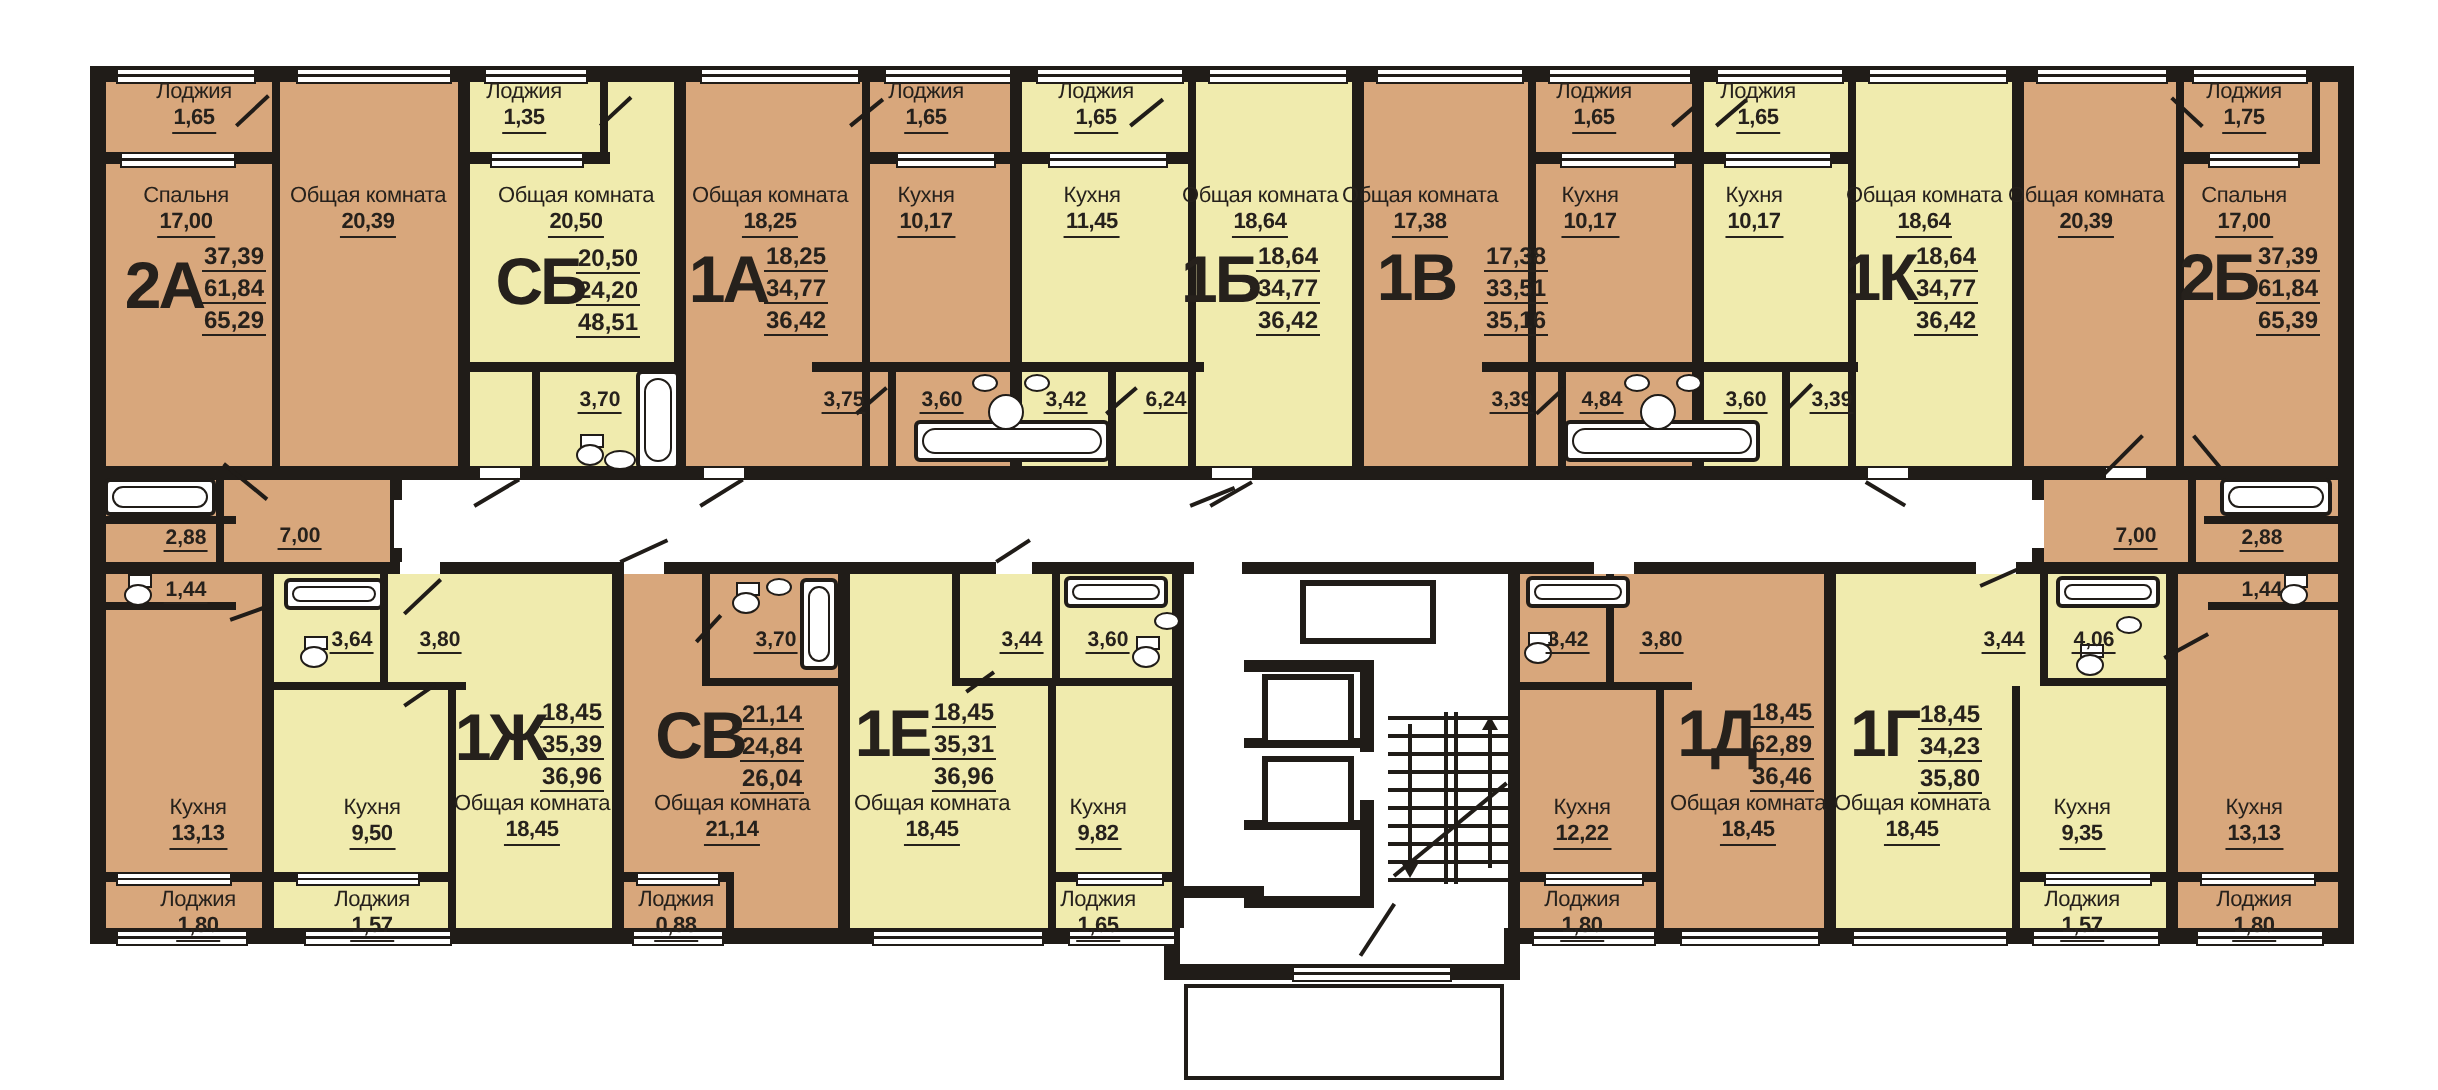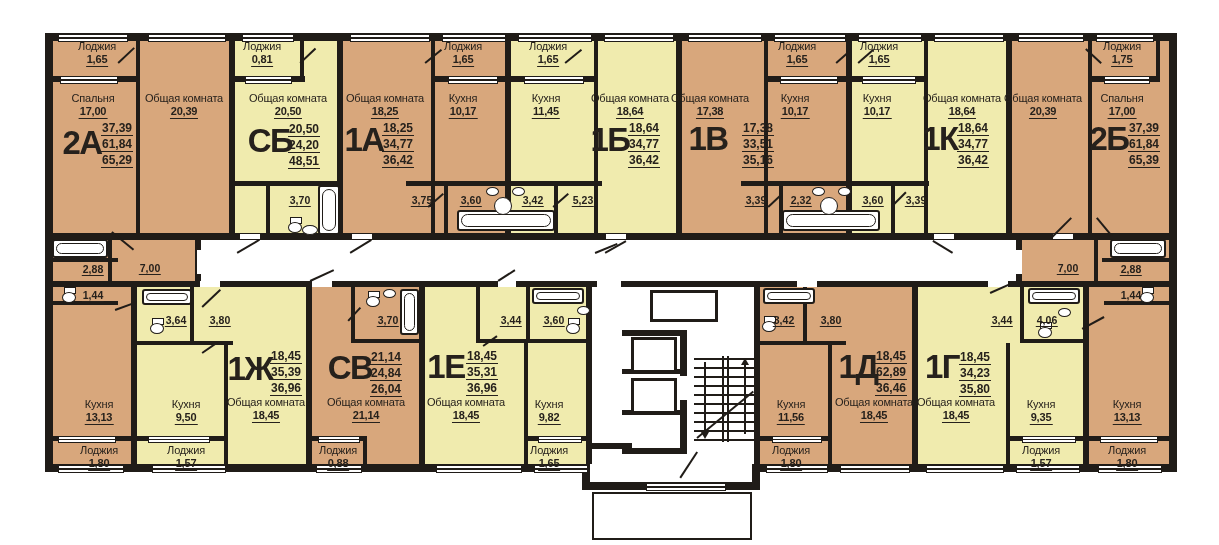--- a/index.html
+++ b/index.html
@@ -316,21 +316,21 @@
     <div class="stringer" style="left: 727px; top: 356px; width: 2px; height: 86px;"></div>
     <div class="arrowline" style="left: 744px; top: 364px; height: 70px;"></div>
     <div class="arrowhead-up" style="left: 741px; top: 358px;"></div>
     <div class="arrowline" style="left: 704px; top: 362px; height: 70px;"></div>
     <div class="arrowhead-down" style="left: 701px; top: 432px;"></div>
     <div class="diag" style="left: 697px; top: 437px; width: 73px; transform: rotate(-39.5deg);"></div>
     <div class="rail" style="left: 592px; top: 492px; width: 160px; height: 48px;"></div>
     <div class="room-label" style="left: 97px; top: 40px;"><div>Лоджия</div><span class="ar">1,65</span></div>
     <div class="room-label" style="left: 93px; top: 92px;"><div>Спальня</div><span class="ar">17,00</span></div>
     <div class="room-label" style="left: 184px; top: 92px;"><div>Общая комната</div><span class="ar">20,39</span></div>
-    <div class="room-label" style="left: 262px; top: 40px;"><div>Лоджия</div><span class="ar">0,81</span></div>
+    <div class="room-label" style="left: 262px; top: 40px;"><div>Лоджия</div><span class="ar">1,35</span></div>
     <div class="room-label" style="left: 288px; top: 92px;"><div>Общая комната</div><span class="ar">20,50</span></div>
     <div class="room-label" style="left: 385px; top: 92px;"><div>Общая комната</div><span class="ar">18,25</span></div>
     <div class="room-label" style="left: 463px; top: 40px;"><div>Лоджия</div><span class="ar">1,65</span></div>
     <div class="room-label" style="left: 463px; top: 92px;"><div>Кухня</div><span class="ar">10,17</span></div>
     <div class="room-label" style="left: 548px; top: 40px;"><div>Лоджия</div><span class="ar">1,65</span></div>
     <div class="room-label" style="left: 546px; top: 92px;"><div>Кухня</div><span class="ar">11,45</span></div>
     <div class="room-label" style="left: 630px; top: 92px;"><div>Общая комната</div><span class="ar">18,64</span></div>
     <div class="room-label" style="left: 710px; top: 92px;"><div>Общая комната</div><span class="ar">17,38</span></div>
     <div class="room-label" style="left: 797px; top: 40px;"><div>Лоджия</div><span class="ar">1,65</span></div>
     <div class="room-label" style="left: 795px; top: 92px;"><div>Кухня</div><span class="ar">10,17</span></div>
@@ -343,35 +343,35 @@
     <div class="room-label" style="left: 99px; top: 398px;"><div>Кухня</div><span class="ar">13,13</span></div>
     <div class="room-label" style="left: 99px; top: 444px;"><div>Лоджия</div><span class="ar">1,80</span></div>
     <div class="room-label" style="left: 186px; top: 398px;"><div>Кухня</div><span class="ar">9,50</span></div>
     <div class="room-label" style="left: 186px; top: 444px;"><div>Лоджия</div><span class="ar">1,57</span></div>
     <div class="room-label" style="left: 266px; top: 396px;"><div>Общая комната</div><span class="ar">18,45</span></div>
     <div class="room-label" style="left: 366px; top: 396px;"><div>Общая комната</div><span class="ar">21,14</span></div>
     <div class="room-label" style="left: 338px; top: 444px;"><div>Лоджия</div><span class="ar">0,88</span></div>
     <div class="room-label" style="left: 466px; top: 396px;"><div>Общая комната</div><span class="ar">18,45</span></div>
     <div class="room-label" style="left: 549px; top: 398px;"><div>Кухня</div><span class="ar">9,82</span></div>
     <div class="room-label" style="left: 549px; top: 444px;"><div>Лоджия</div><span class="ar">1,65</span></div>
-    <div class="room-label" style="left: 791px; top: 398px;"><div>Кухня</div><span class="ar">11,56</span></div>
+    <div class="room-label" style="left: 791px; top: 398px;"><div>Кухня</div><span class="ar">12,22</span></div>
     <div class="room-label" style="left: 791px; top: 444px;"><div>Лоджия</div><span class="ar">1,80</span></div>
     <div class="room-label" style="left: 874px; top: 396px;"><div>Общая комната</div><span class="ar">18,45</span></div>
     <div class="room-label" style="left: 956px; top: 396px;"><div>Общая комната</div><span class="ar">18,45</span></div>
     <div class="room-label" style="left: 1041px; top: 398px;"><div>Кухня</div><span class="ar">9,35</span></div>
     <div class="room-label" style="left: 1041px; top: 444px;"><div>Лоджия</div><span class="ar">1,57</span></div>
     <div class="room-label" style="left: 1127px; top: 398px;"><div>Кухня</div><span class="ar">13,13</span></div>
     <div class="room-label" style="left: 1127px; top: 444px;"><div>Лоджия</div><span class="ar">1,80</span></div>
     <div class="wet" style="left: 300px; top: 194px;">3,70</div>
     <div class="wet" style="left: 422px; top: 194px;">3,75</div>
     <div class="wet" style="left: 471px; top: 194px;">3,60</div>
     <div class="wet" style="left: 533px; top: 194px;">3,42</div>
-    <div class="wet" style="left: 583px; top: 194px;">5,23</div>
+    <div class="wet" style="left: 583px; top: 194px;">6,24</div>
     <div class="wet" style="left: 756px; top: 194px;">3,39</div>
-    <div class="wet" style="left: 801px; top: 194px;">2,32</div>
+    <div class="wet" style="left: 801px; top: 194px;">4,84</div>
     <div class="wet" style="left: 873px; top: 194px;">3,60</div>
     <div class="wet" style="left: 916px; top: 194px;">3,39</div>
     <div class="wet" style="left: 93px; top: 263px;">2,88</div>
     <div class="wet" style="left: 93px; top: 289px;">1,44</div>
     <div class="wet" style="left: 150px; top: 262px;">7,00</div>
     <div class="wet" style="left: 1068px; top: 262px;">7,00</div>
     <div class="wet" style="left: 1131px; top: 263px;">2,88</div>
     <div class="wet" style="left: 1131px; top: 289px;">1,44</div>
     <div class="wet" style="left: 176px; top: 314px;">3,64</div>
     <div class="wet" style="left: 220px; top: 314px;">3,80</div>

